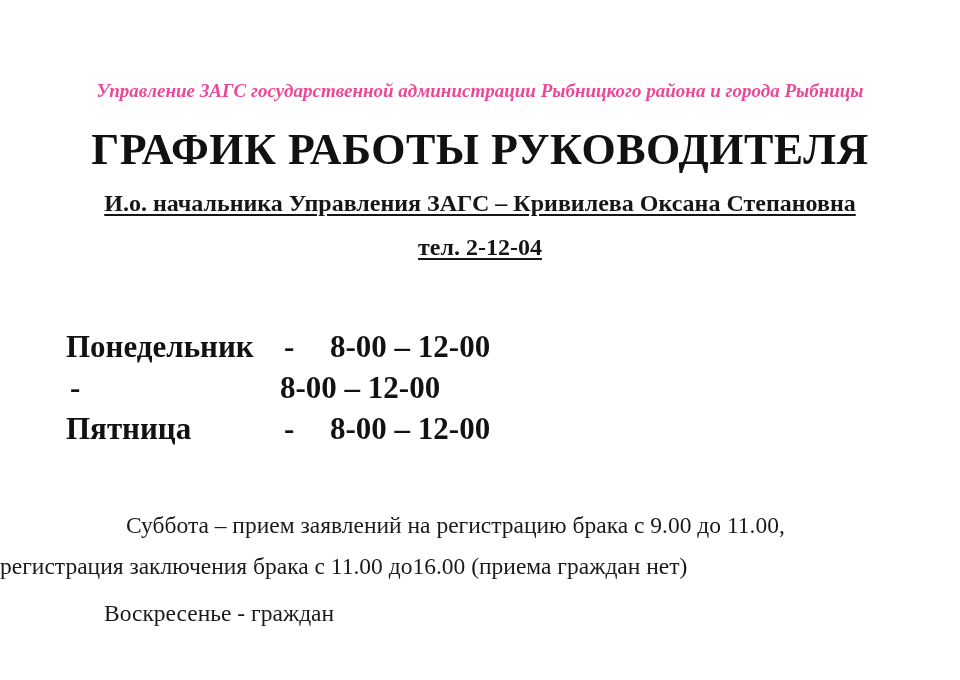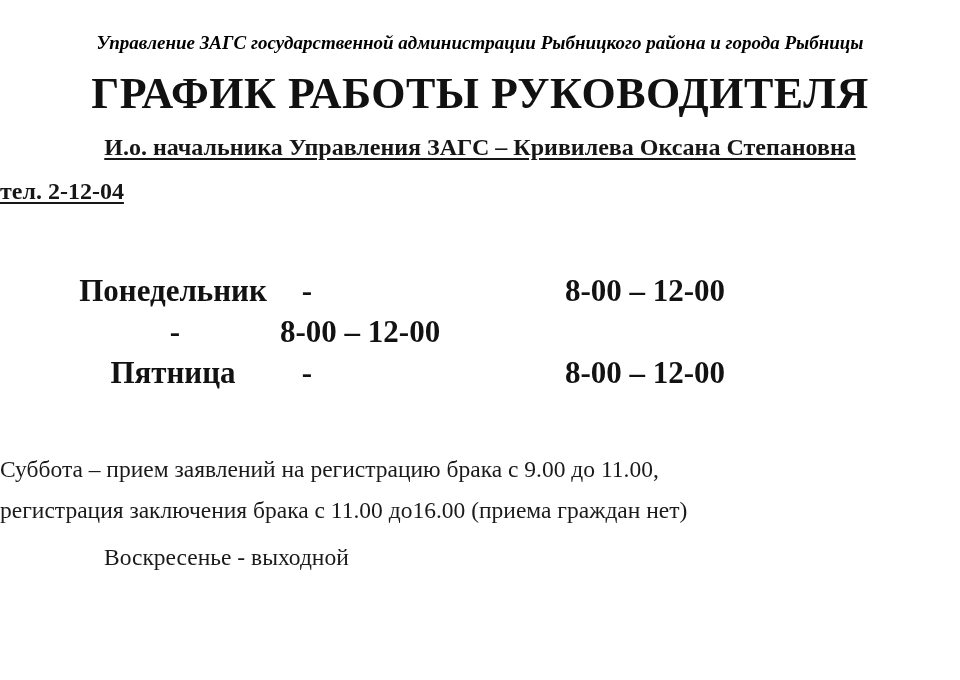--- a/index.html
+++ b/index.html
@@ -14,31 +14,31 @@
     color: #161616;
     overflow: hidden;
   }
   .page {
     position: relative;
     width: 960px;
     height: 680px;
     background: #ffffff;
   }
   .org-line {
-    margin: 32px 36px 0;
+    margin: 80px 36px 0;
     text-align: center;
     font-size: 19px;
     line-height: 22px;
     font-weight: bold;
     font-style: italic;
-    color: #000000;
+    color: #ec4899;
     white-space: nowrap;
   }
   .doc-title {
-    margin-top: 16px;
+    margin-top: 24px;
     text-align: center;
     font-size: 44px;
     line-height: 48px;
     font-weight: bold;
     letter-spacing: 0.5px;
     white-space: nowrap;
     color: #111111;
   }
   .head-line {
     margin-top: 14px;
@@ -46,53 +46,53 @@
     font-size: 24px;
     line-height: 30px;
     font-weight: bold;
     text-decoration: underline;
     text-decoration-thickness: 2px;
     text-underline-offset: 3px;
     white-space: nowrap;
   }
   .phone-line {
     margin-top: 14px;
+    text-align: center;
     font-size: 24px;
     line-height: 30px;
     font-weight: bold;
     text-decoration: underline;
     text-decoration-thickness: 2px;
     text-underline-offset: 3px;
   }
   .schedule {
     margin: 64px 0 0 66px;
     font-size: 31px;
     font-weight: bold;
     color: #121212;
   }
   .schedule-row {
     display: grid;
     grid-template-columns: 214px 50px auto;
     line-height: 41px;
     white-space: nowrap;
-    text-align: center;
   }
   .schedule-row .dash {
     padding-left: 4px;
   }
   .notes {
     margin-top: 62px;
     font-size: 23.5px;
     line-height: 29px;
     color: #1a1a1a;
   }
   .note-line {
     white-space: nowrap;
   }
-  .sat-1 { }
+  .sat-1 { padding-left: 126px; }
   .sat-2 { margin-top: 12px; }
   .sun   { padding-left: 104px; margin-top: 18px; }
 </style>
 </head>
 <body>
 
 <div class="page">
 
   <div class="org-line">Управление ЗАГС государственной администрации Рыбницкого района и города Рыбницы</div>
 
@@ -115,16 +115,16 @@
     <div class="schedule-row">
       <span class="day">Пятница</span>
       <span class="dash">-</span>
       <span class="hours">8-00 – 12-00</span>
     </div>
   </div>
 
   <div class="notes">
     <div class="note-line sat-1">Суббота – прием заявлений на регистрацию брака с 9.00 до 11.00,</div>
     <div class="note-line sat-2">регистрация заключения брака с 11.00 до16.00 (приема граждан нет)</div>
-    <div class="note-line sun">Воскресенье - выходной</div>
+    <div class="note-line sun">Воскресенье - граждан</div>
   </div>
 
 </div>
 
 </body></html>

